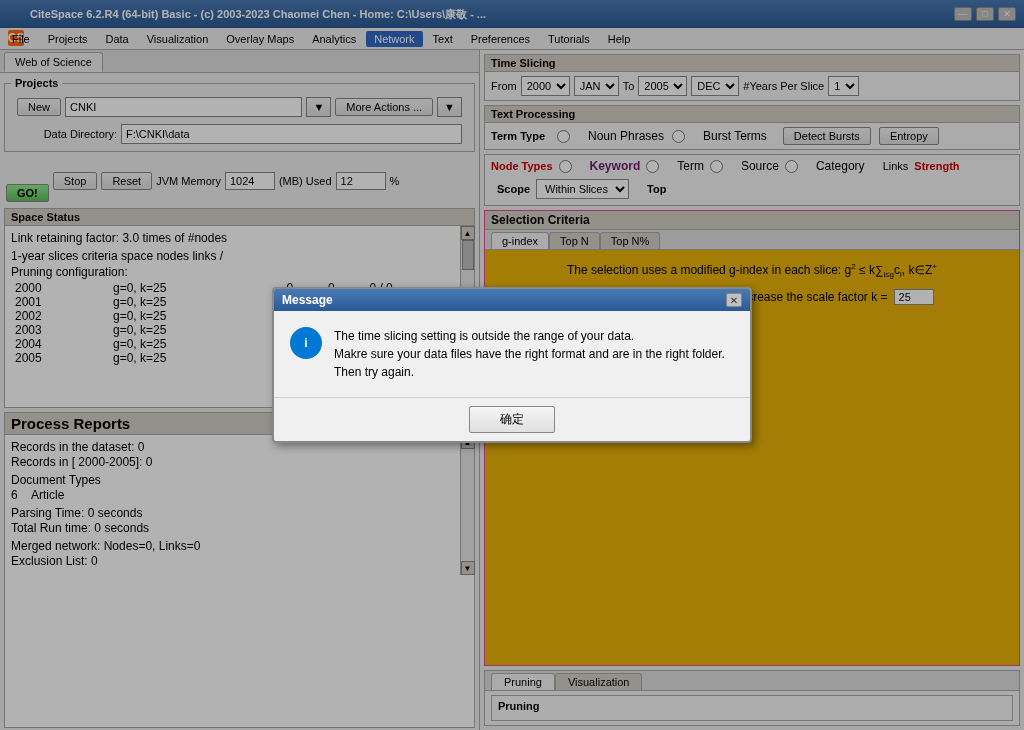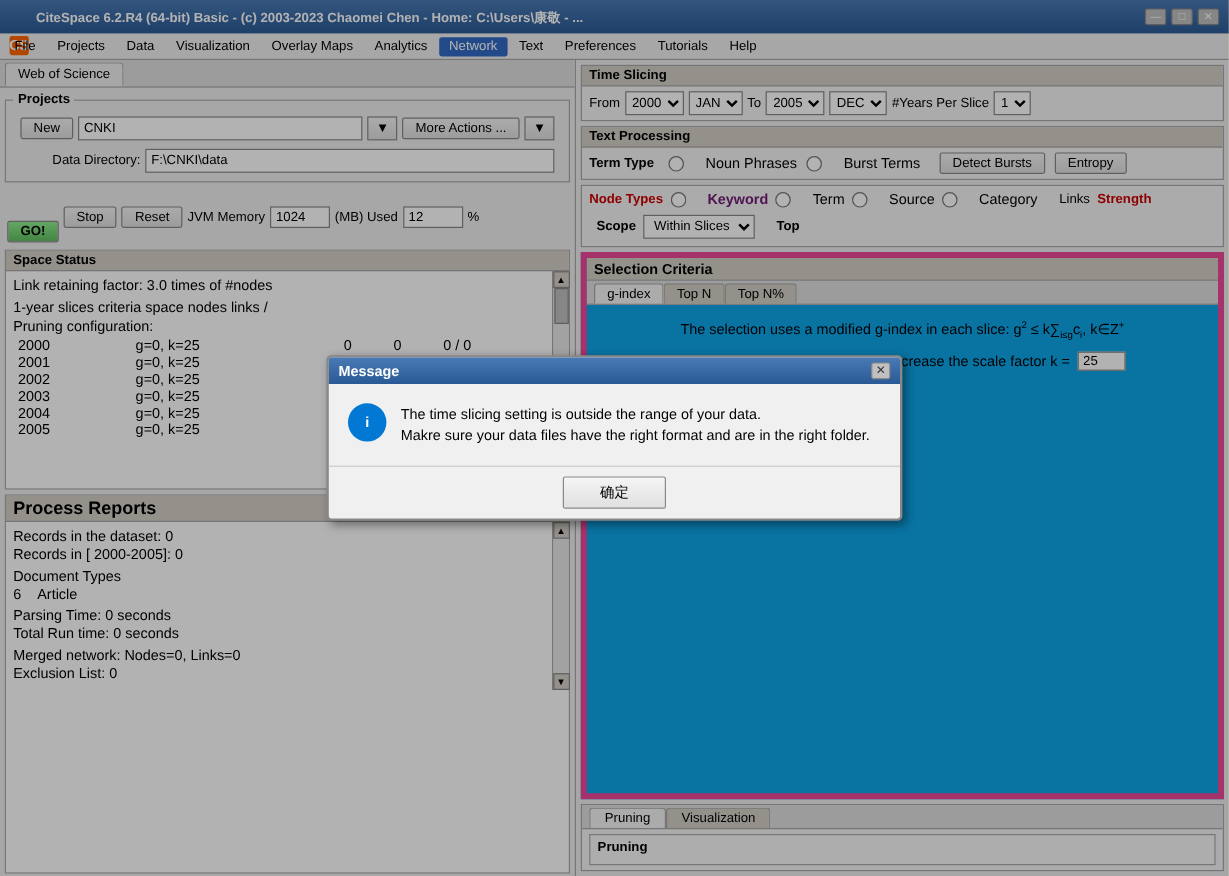--- a/index.html
+++ b/index.html
@@ -245,22 +245,22 @@
     }
     .text-processing-content { padding: 4px 6px; }
     .term-source-row { display: flex; align-items: center; gap: 8px; margin-bottom: 4px; }
     .term-type-row { display: flex; align-items: center; gap: 8px; }
     .term-label { font-size: 11px; font-weight: bold; margin-right: 4px; }
     .checkbox-label { display: flex; align-items: center; gap: 2px; font-size: 11px; }
     .radio-label { display: flex; align-items: center; gap: 18px; font-size: 11px; }
     
     
     .selection-section {
-      border: 5px solid #ec4899;
-      background: #0ea5e9;
+      border: 1px solid #ec4899;
+      background: #eab308;
       flex: 1;
     }
     .selection-title {
       background: #d4d0c8;
       padding: 2px 6px;
       font-size: 11px;
       font-weight: bold;
       border-bottom: 1px solid #aaa;
       display: flex;
       align-items: center;
@@ -716,19 +716,20 @@
       <span class="modal-title">Message</span>
       <div class="modal-close">✕</div>
     </div>
     <div class="modal-body">
       <div class="modal-icon">
         <span>i</span>
       </div>
       <div class="modal-text">
         <p>The time slicing setting is outside the range of your data.</p>
         <p>Makre sure your data files have the right format and are in the right folder.</p>
+        <p>Then try again.</p>
       </div>
     </div>
     <div class="modal-footer">
       <button class="modal-ok-btn">确定</button>
     </div>
   </div>
 </div>
 
 </body></html>

